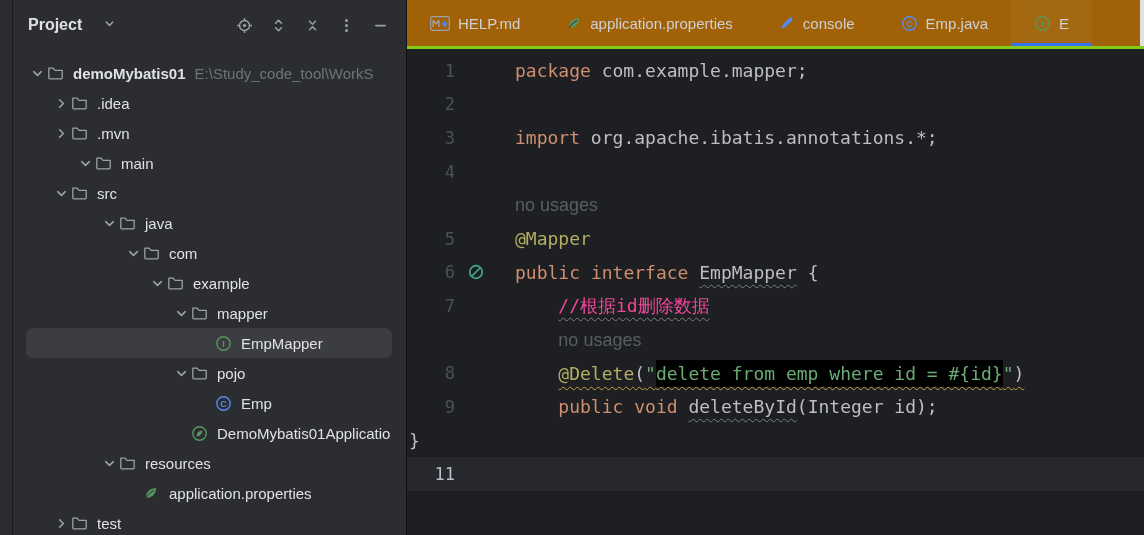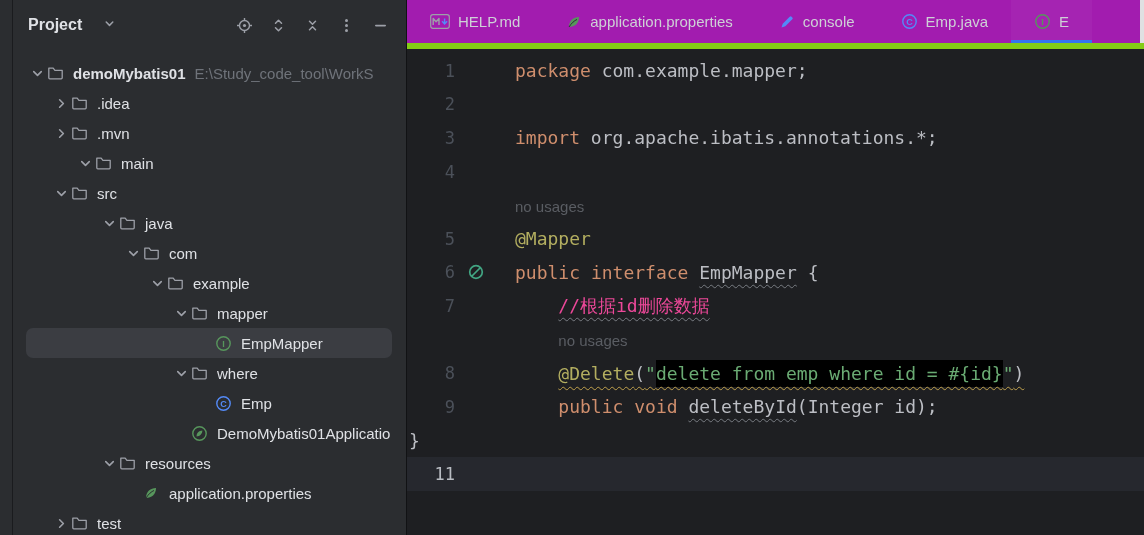--- a/index.html
+++ b/index.html
@@ -29,22 +29,22 @@
               border-radius:7px; color:#DFE1E5; white-space:nowrap; overflow:hidden; }
   .tree-row.selected { background:#3B3D42; }
   .chev { width:19px; height:19px; flex:none; display:flex; align-items:center; justify-content:center; }
   .ticon { width:23px; flex:none; display:flex; align-items:center; }
   .tlabel { margin-left:3px; }
   .tlabel.bold { font-weight:700; }
   .tpath { margin-left:9px; color:#6F737A; overflow:hidden; }
 
   
   .main { flex:1; display:flex; flex-direction:column; min-width:0; }
-  .tabbar { height:49px; flex:none; background:#a21caf; display:flex; position:relative;
-            overflow:hidden; border-bottom:6px solid #84cc16; }
+  .tabbar { height:49px; flex:none; background:#a16207; display:flex; position:relative;
+            overflow:hidden; border-bottom:3px solid #84cc16; }
   .tab { display:flex; align-items:center; gap:8px; padding:0 23px; font-size:15px;
          color:#CED0D6; flex:none; cursor:pointer; }
   .tab .ticn { display:flex; align-items:center; }
   .tab.active { background:rgba(255,255,255,0.04); box-shadow:inset 0 -3px 0 #3574F0; }
   .edge-strip { position:absolute; right:0; top:0; width:4px; height:49px; background:#DFE0E2; }
 
   
   .editor { flex:1; background:#1E1F22; padding-top:5px; overflow:hidden;
             font-family:"DejaVu Sans Mono","Liberation Mono",monospace; font-size:18px; }
   .crow { height:33.6px; display:flex; align-items:center; }
@@ -55,21 +55,21 @@
   .gslot { flex:1; display:flex; align-items:center; padding-left:12px; }
   .ccontent { white-space:pre; margin-left:2px; }
 
   
   .s-kw  { color:#CF8E6D; }
   .s-ann { color:#B3AE60; }
   .s-str { color:#6AAB73; }
   .s-pl  { color:#BCBEC4; }
   .s-cmt { color:#ec4899; }
   .s-sql { color:#6AAB73; background:#000000; padding:3px 0; }
-  .s-inlay { color:#5A5D63; font-family:"Liberation Sans","DejaVu Sans",sans-serif; font-size:15px; }
+  .s-inlay { color:#5A5D63; font-family:"Liberation Sans","DejaVu Sans",sans-serif; font-size:18px; }
 
   .u-gray { text-decoration-line:underline; text-decoration-style:wavy;
             text-decoration-color:#787C82; text-decoration-thickness:1px; text-underline-offset:5px; }
   .u-yel  { text-decoration-line:underline; text-decoration-style:wavy;
             text-decoration-color:#BFA04C; text-decoration-thickness:1px; text-underline-offset:6px; }
 </style>
 </head>
 <body>
 
 <div class="app">
@@ -251,21 +251,21 @@
           <span class="chev">
             <svg width="15" height="15" viewBox="0 0 16 16">
               <path d="M6 4l4 4-4 4" fill="none" stroke="#9DA0A8" stroke-width="1.7" stroke-linecap="round" stroke-linejoin="round" transform="rotate(90 8 8)"></path>
             </svg>
           </span>
           <span class="ticon">
             <svg width="17" height="17" viewBox="0 0 17 17">
               <path d="M1.8 3.2h4.4l1.7 2.1h7.3v7.5a1 1 0 0 1-1 1H2.8a1 1 0 0 1-1-1z" fill="none" stroke="#9DA0A8" stroke-width="1.3" stroke-linejoin="round"></path>
             </svg>
           </span>
-          <span class="tlabel">where</span>
+          <span class="tlabel">pojo</span>
         </div>
         <div class="tree-row" style="padding-left: 170px;">
           <span class="chev"></span>
           <span class="ticon">
             <svg width="17" height="17" viewBox="0 0 17 17">
               <circle cx="8.5" cy="8.5" r="6.7" fill="none" stroke="#548AF7" stroke-width="1.4"></circle>
               <text x="8.5" y="11.7" text-anchor="middle" font-size="9" font-weight="bold" font-family="Liberation Sans, sans-serif" fill="#548AF7">C</text>
             </svg>
           </span>
           <span class="tlabel">Emp</span>

